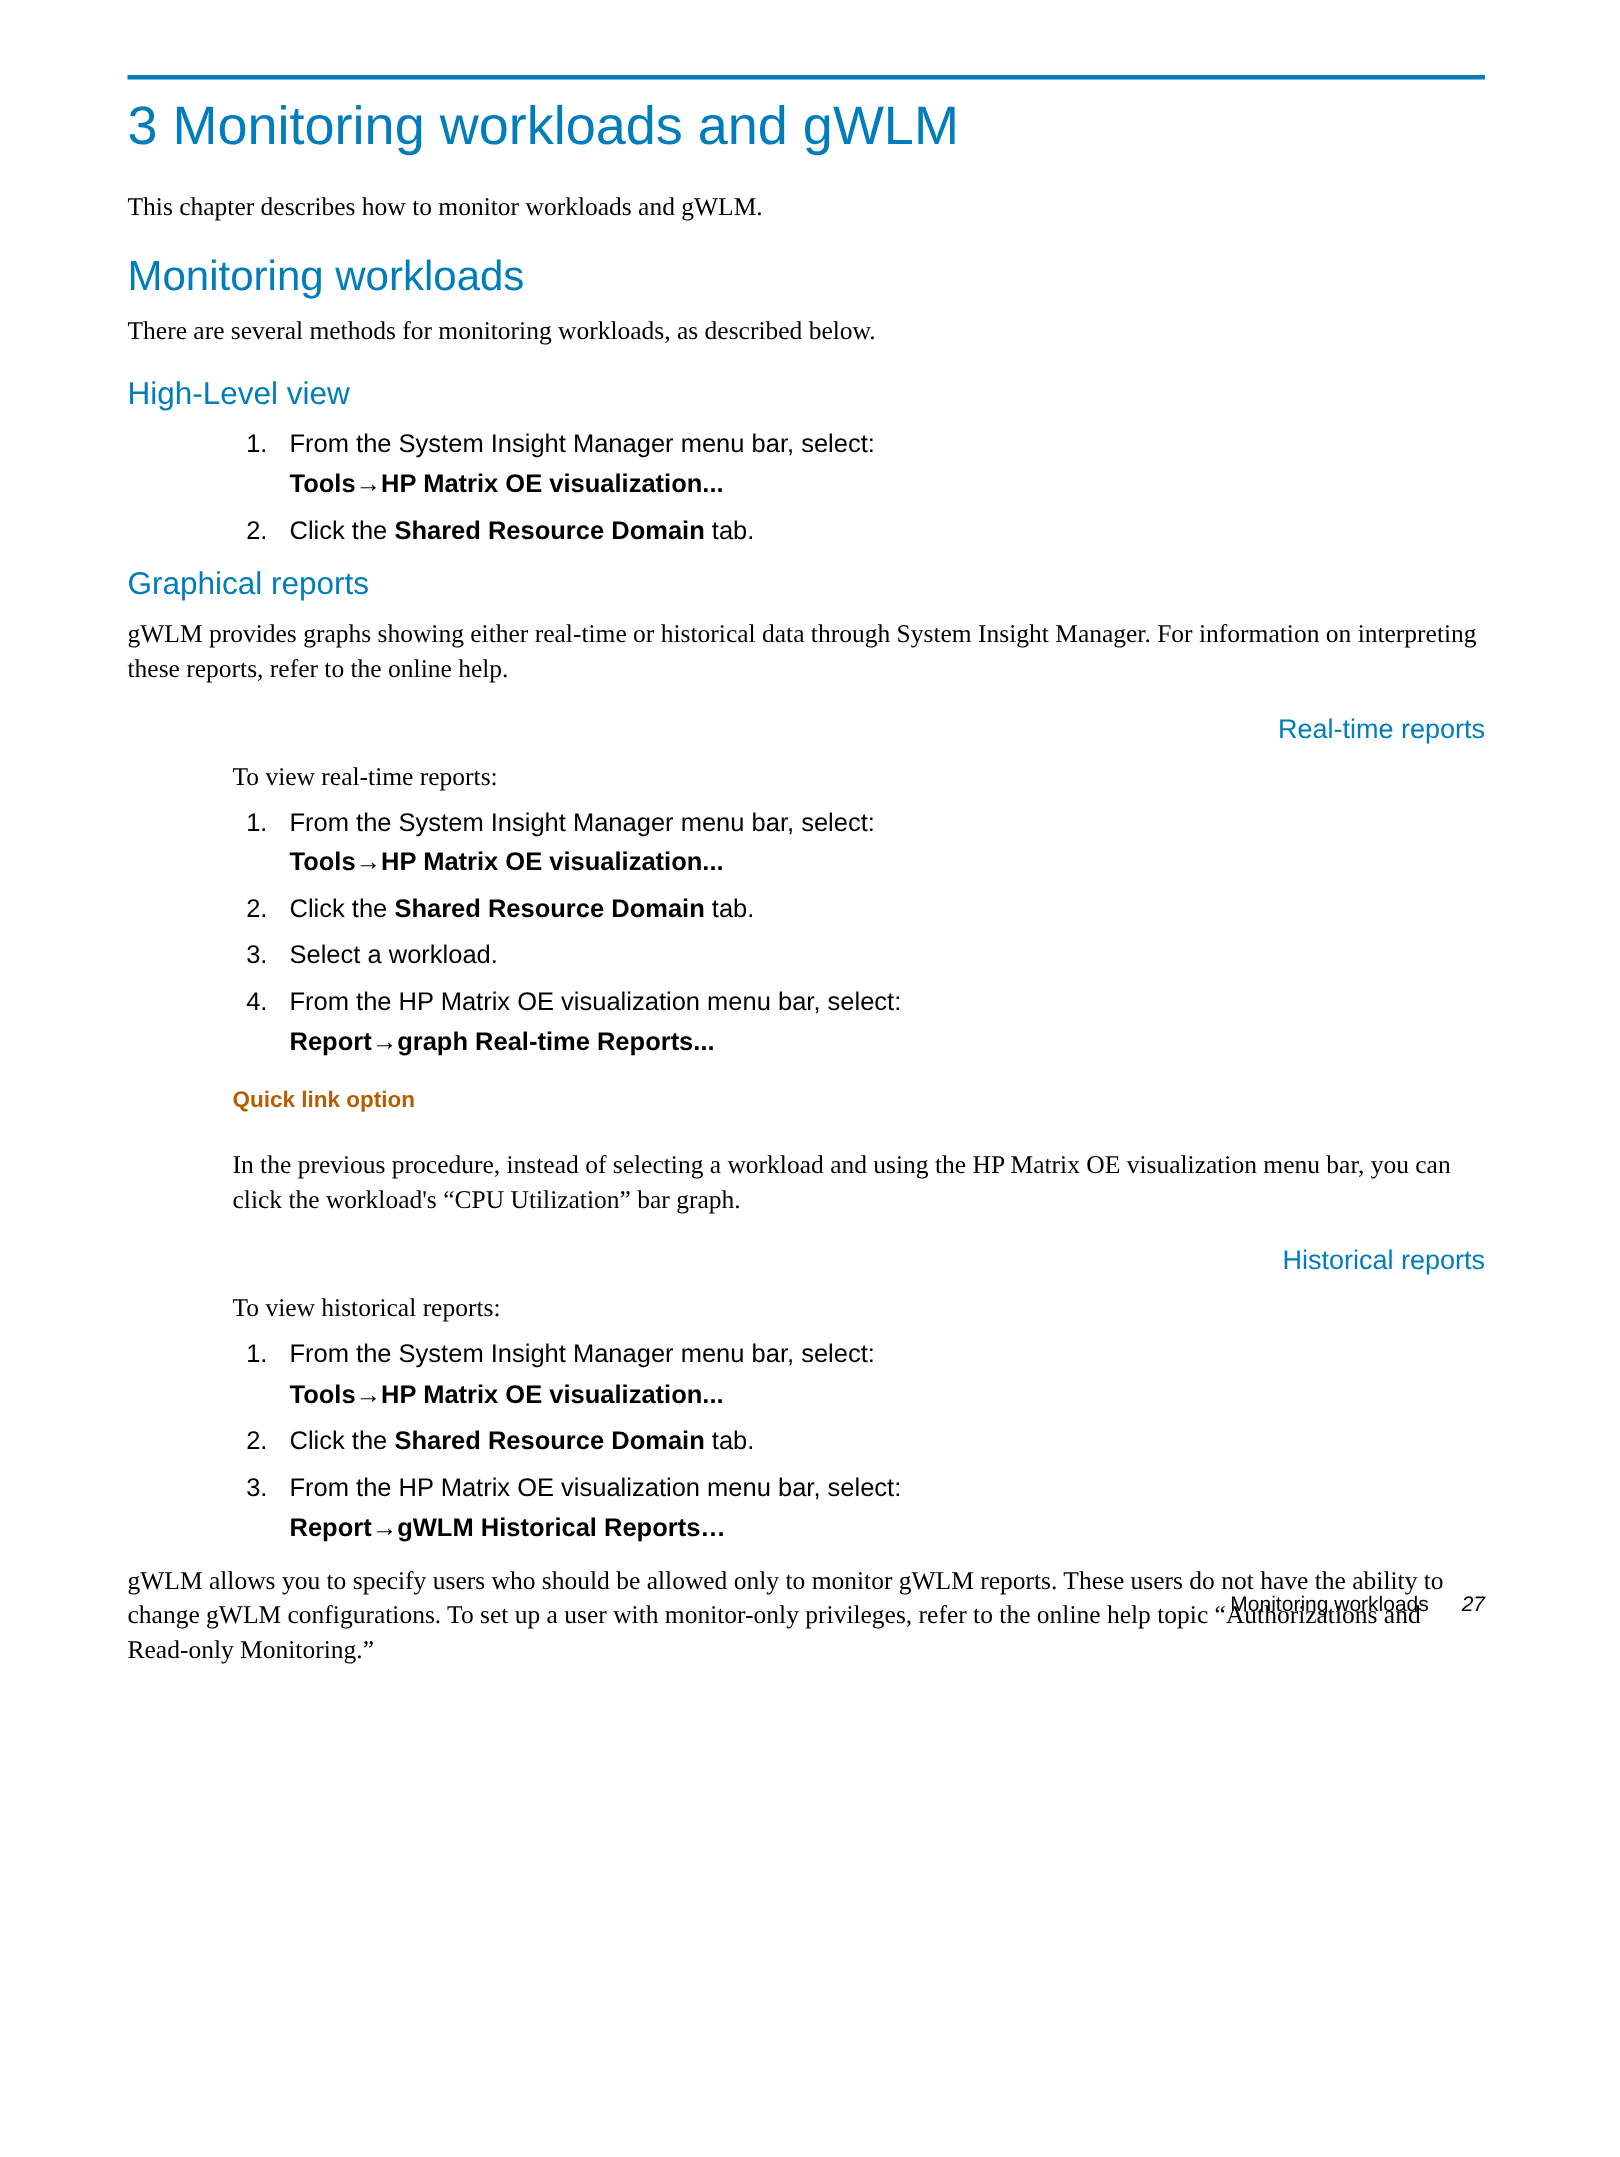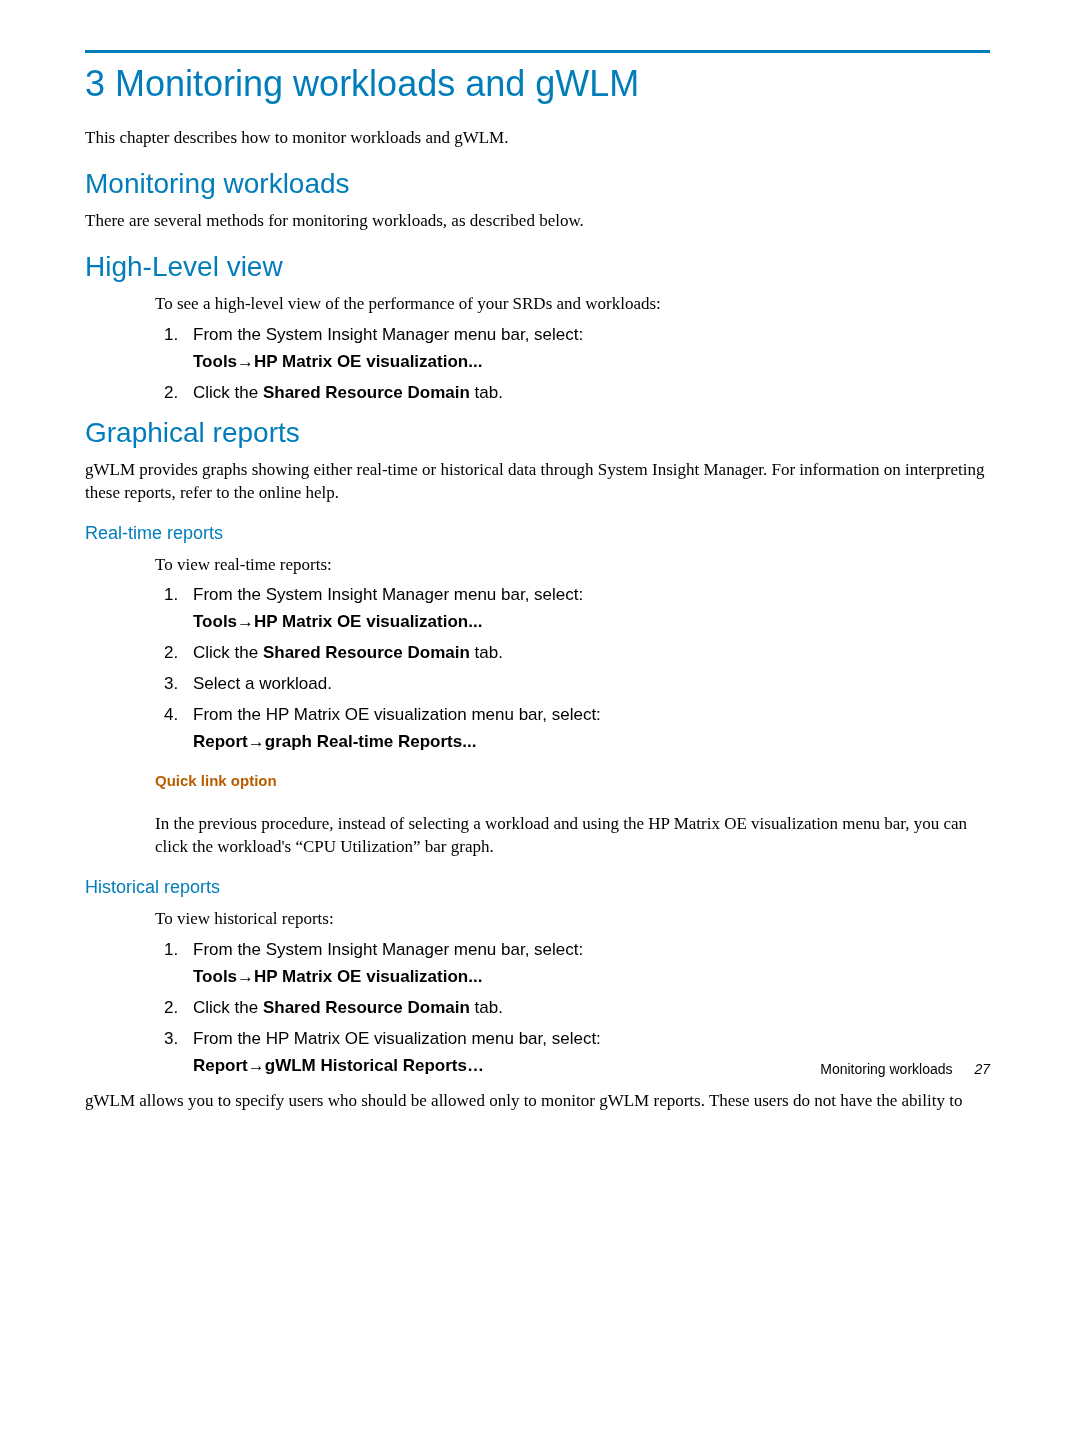--- a/index.html
+++ b/index.html
@@ -37,29 +37,30 @@
     font-family: Liberation Serif, serif;
   }
   .h2 {
     color: #007dba;
     font-size: 28px;
     font-weight: 400;
     margin: 0 0 10px 0;
   }
   .h3 {
     color: #007dba;
-    font-size: 28px;
+    font-size: 21px;
     font-weight: 400;
     margin: 8px 0 10px 0;
   }
   .h4 {
     color: #007dba;
     font-size: 18px;
     font-weight: 400;
     margin: 10px 0 10px 0;
+    text-align: right;
   }
   .h5 {
     color: #b85c00;
     font-size: 15px;
     font-weight: 700;
     margin: 18px 0 24px 0;
   }
   ol.steps {
     margin: 0 0 12px 0;
     padding-left: 28px;
@@ -94,21 +95,20 @@
 
   <h1 class="h1">3 Monitoring workloads and gWLM</h1>
 
   <p class="para body-indent">This chapter describes how to monitor workloads and gWLM.</p>
 
   <h2 class="h2">Monitoring workloads</h2>
   <p class="para body-indent">There are several methods for monitoring workloads, as described below.</p>
 
   <h3 class="h3">High-Level view</h3>
   <div class="body-indent">
-    <p class="para" style="margin-bottom:8px">To see a high-level view of the performance of your SRDs and workloads:</p>
     <ol class="steps">
       <li>
         <span>From the System Insight Manager menu bar, select:</span>
         <span class="bold-path">Tools→HP Matrix OE visualization...</span>
       </li>
       <li>
         <span>Click the </span><b>Shared Resource Domain</b><span> tab.</span>
       </li>
     </ol>
   </div>

